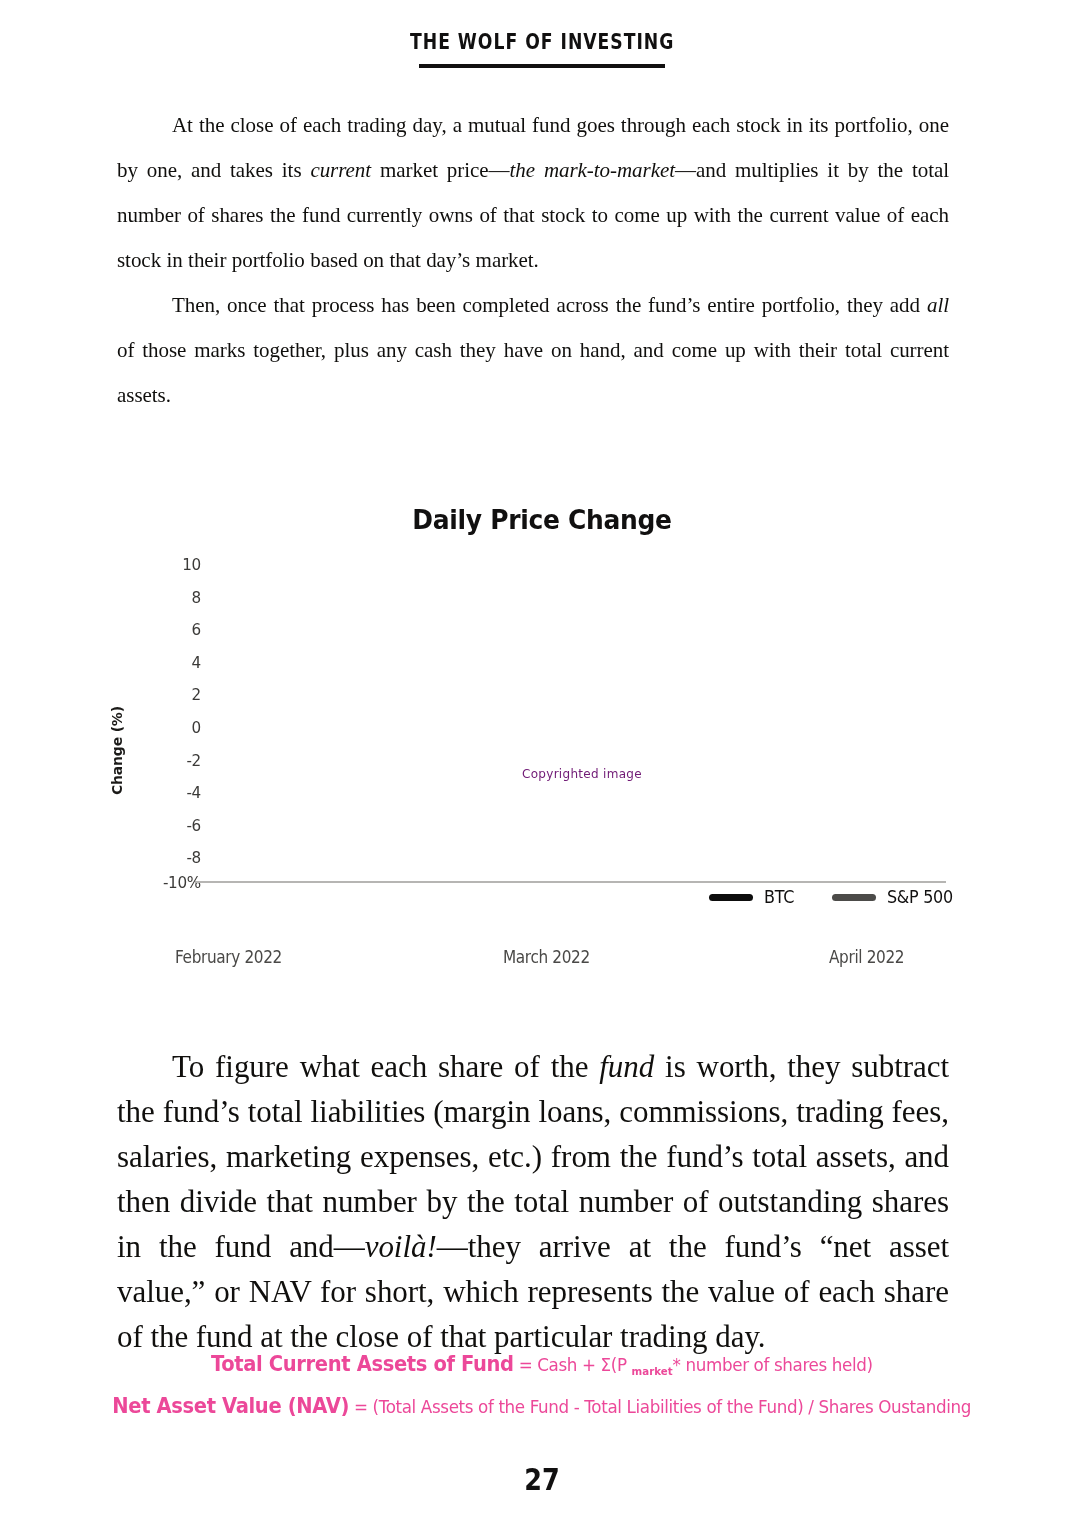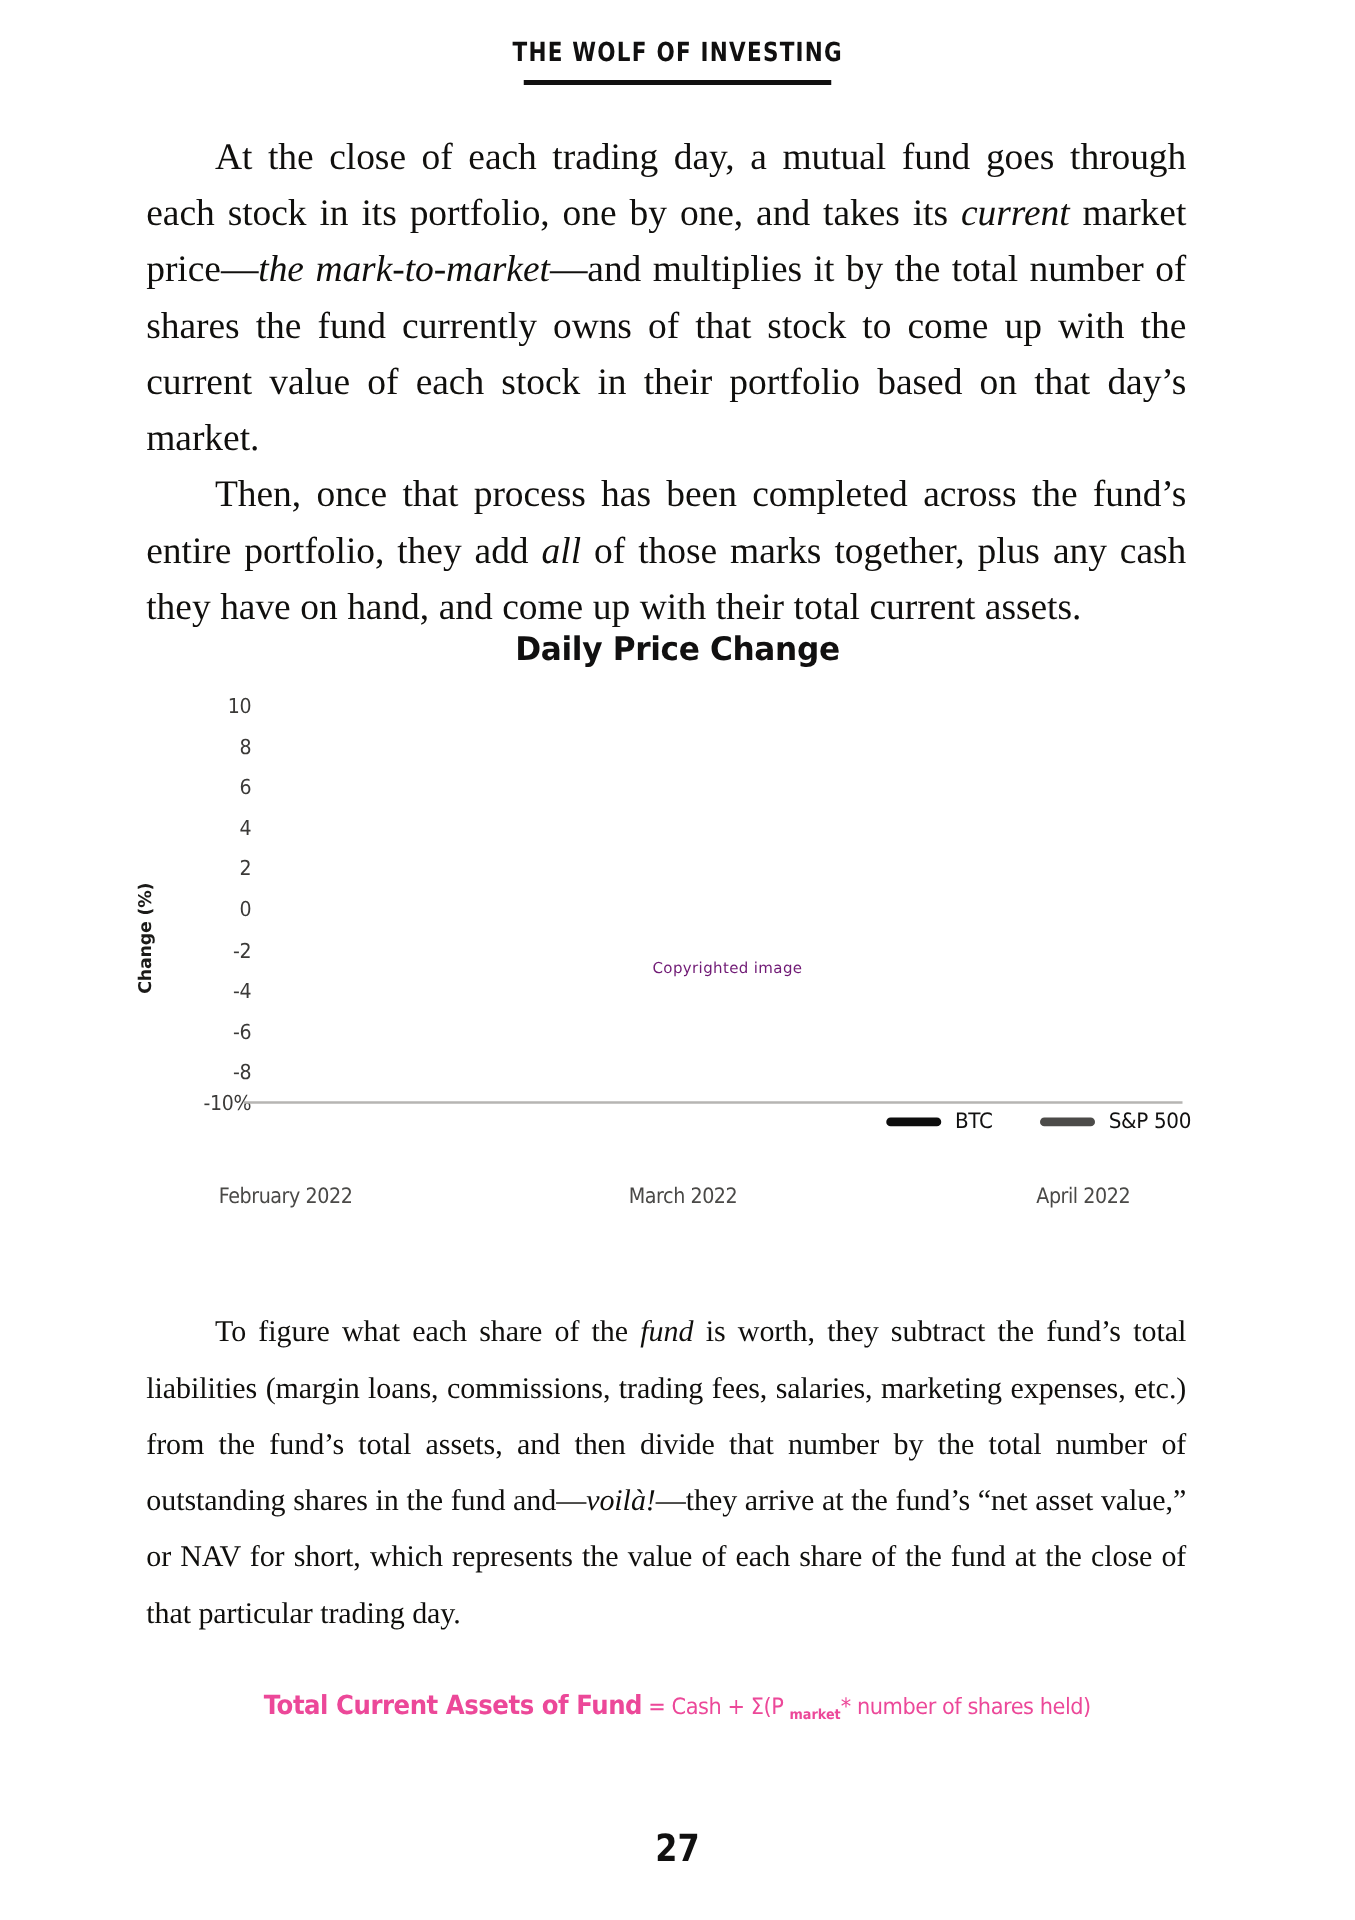--- a/index.html
+++ b/index.html
@@ -53,39 +53,39 @@
 
   
   .body-text {
     position: absolute;
     left: 117px;
     width: 832px;
     top: 103px;
   }
   .body-text p {
     margin: 0;
-    font-size: 30px;
+    font-size: 21px;
     line-height: 45px;
     text-align: justify;
     text-align-last: left;
     letter-spacing: -0.05px;
     word-spacing: 0.2px;
   }
   .body-text p.indent { text-indent: 55px; }
   .body-text p em { font-style: italic; }
 
   .lower-text {
     position: absolute;
     left: 117px;
     width: 832px;
     top: 1044px;
   }
   .lower-text p {
     margin: 0;
-    font-size: 24px;
+    font-size: 31px;
     line-height: 45px;
     text-align: justify;
     text-align-last: left;
     letter-spacing: -0.05px;
   }
   .lower-text p.indent { text-indent: 55px; }
   .lower-text p em { font-style: italic; }
 
   
   .figure {
@@ -334,17 +334,18 @@
     </div>
 
   </div>
 
   <div class="lower-text">
     <p class="indent"><span>To figure what each share of the </span><em>fund</em><span> is worth, they subtract the fund’s total liabilities (margin loans, commissions, trading fees, salaries, marketing expenses, etc.) from the fund’s total assets, and then divide that number by the total number of outstanding shares in the fund and—</span><em>voilà!</em><span>—they arrive at the fund’s “net asset value,” or NAV for short, which represents the value of each share of the fund at the close of that particular trading day.</span></p>
   </div>
 
   <div class="formulas">
     <div class="formula"><span class="f-inner"><span class="f-bold">Total Current Assets of Fund</span><span class="f-rest"> = Cash + Σ(P </span><span class="f-sub">market</span><span class="f-rest">* number of shares held)</span></span></div>
+    <div class="formula"><span class="f-inner"><span class="f-bold">Net Asset Value (NAV)</span><span class="f-rest"> = (Total Assets of the Fund - Total Liabilities of the Fund) / Shares Oustanding</span></span></div>
   </div>
 
   <div class="folio">27</div>
 
 </div>
 
 </body></html>

